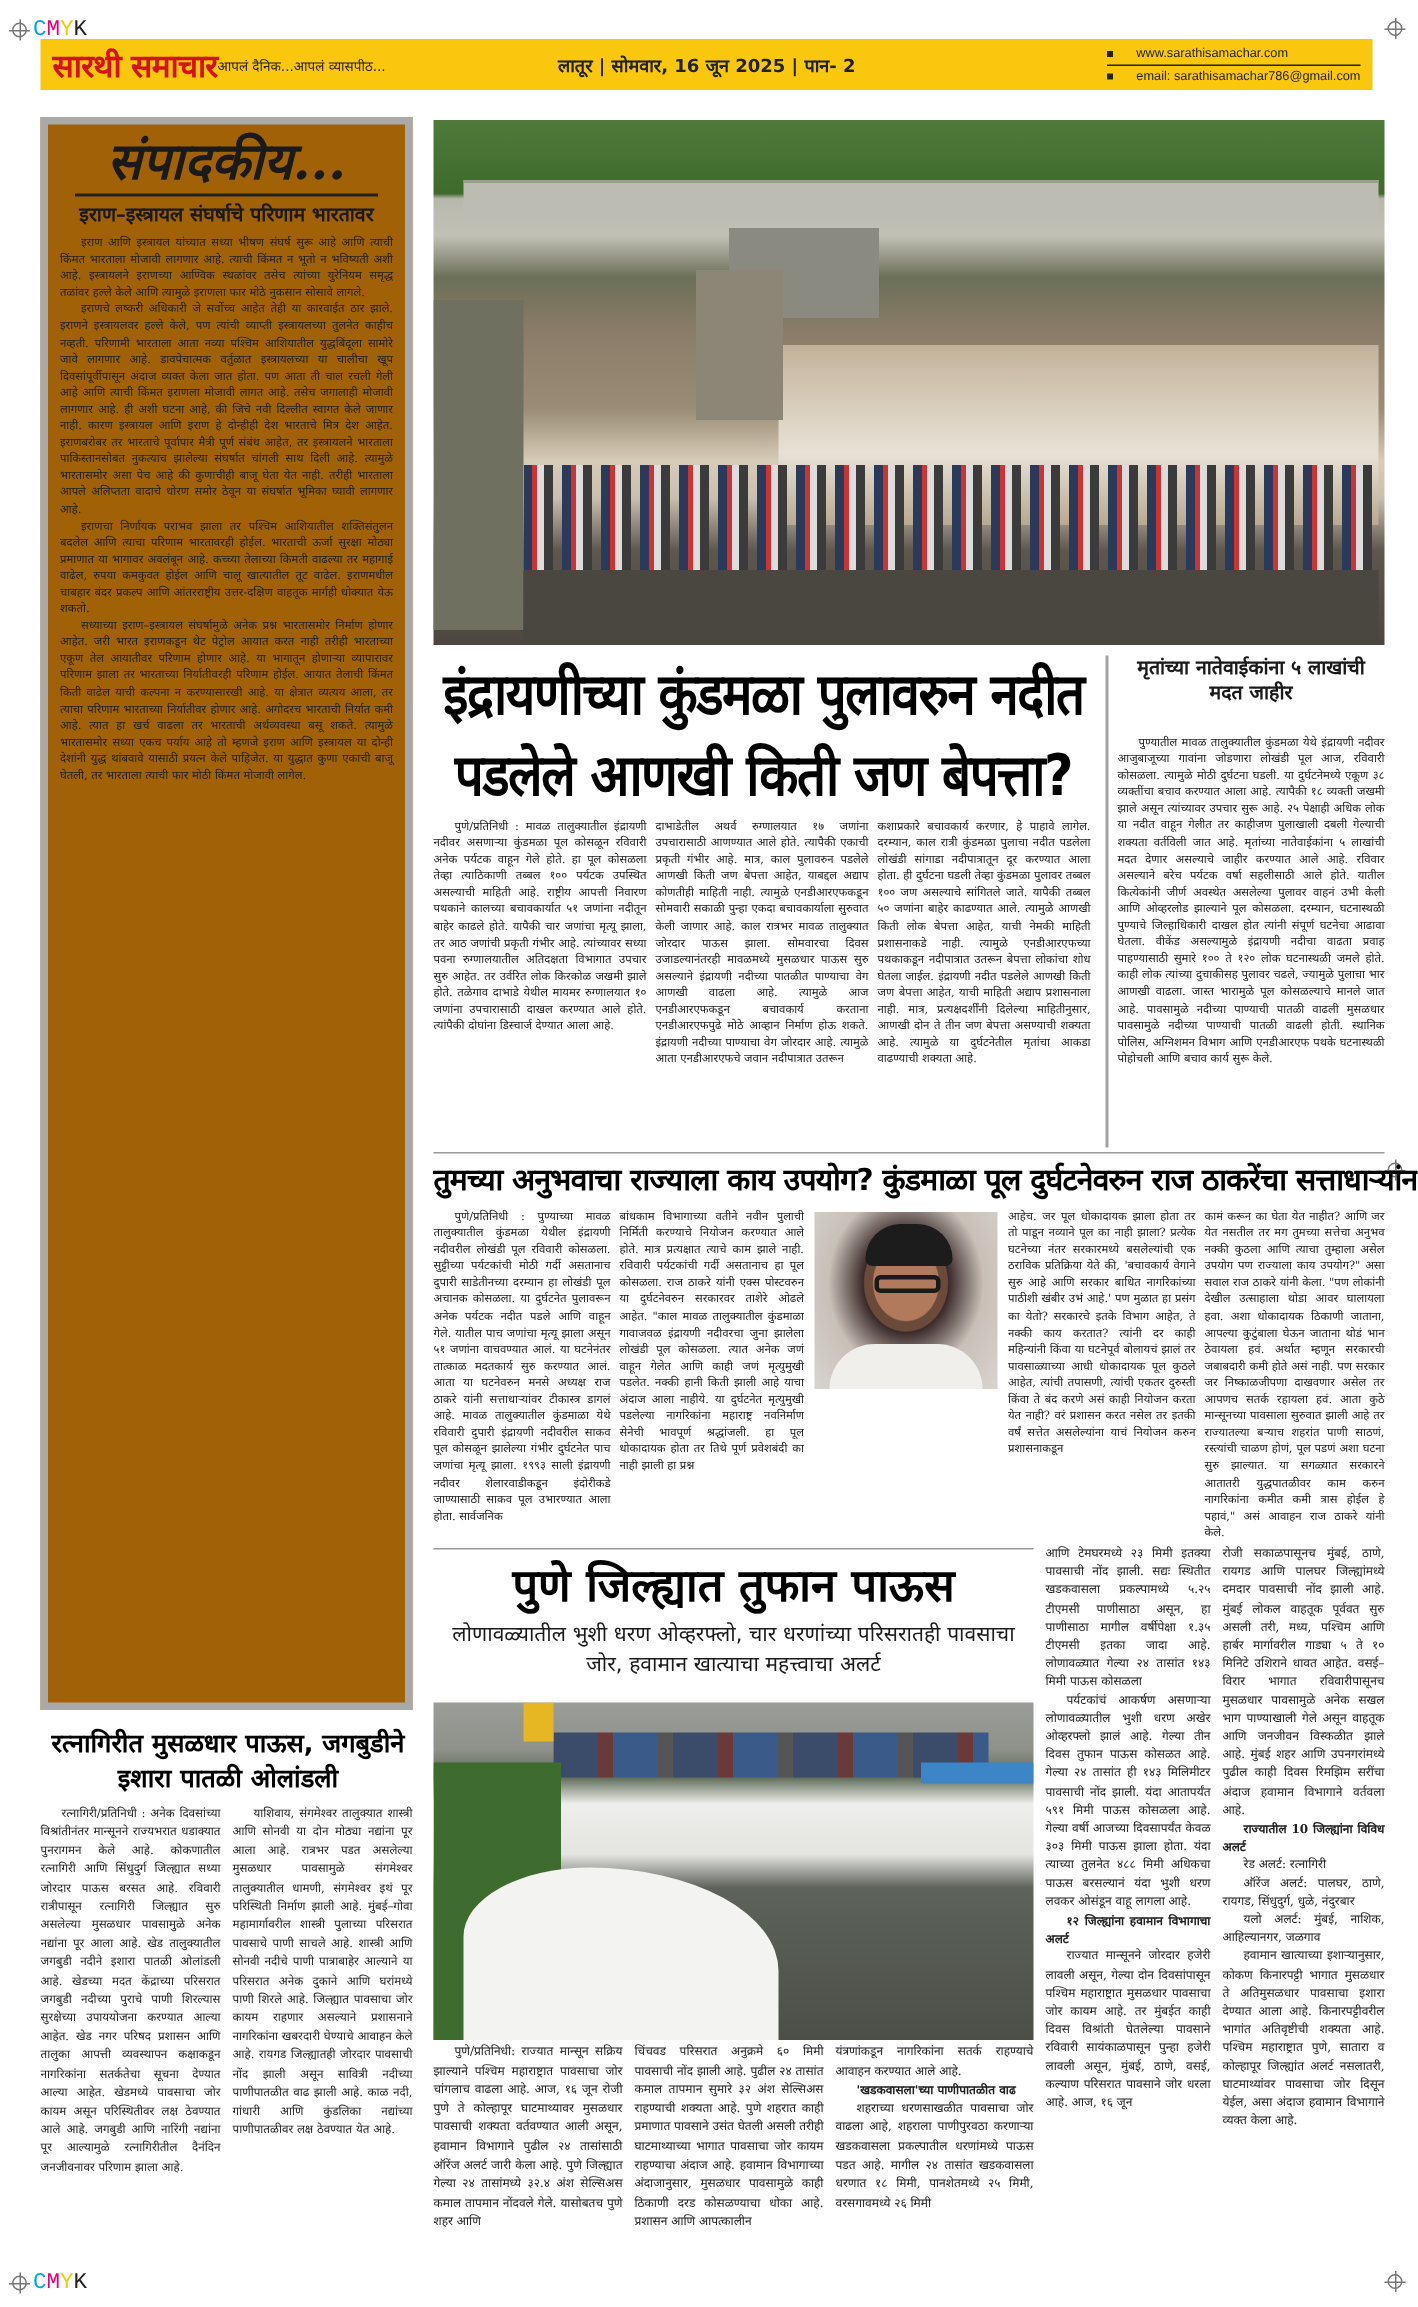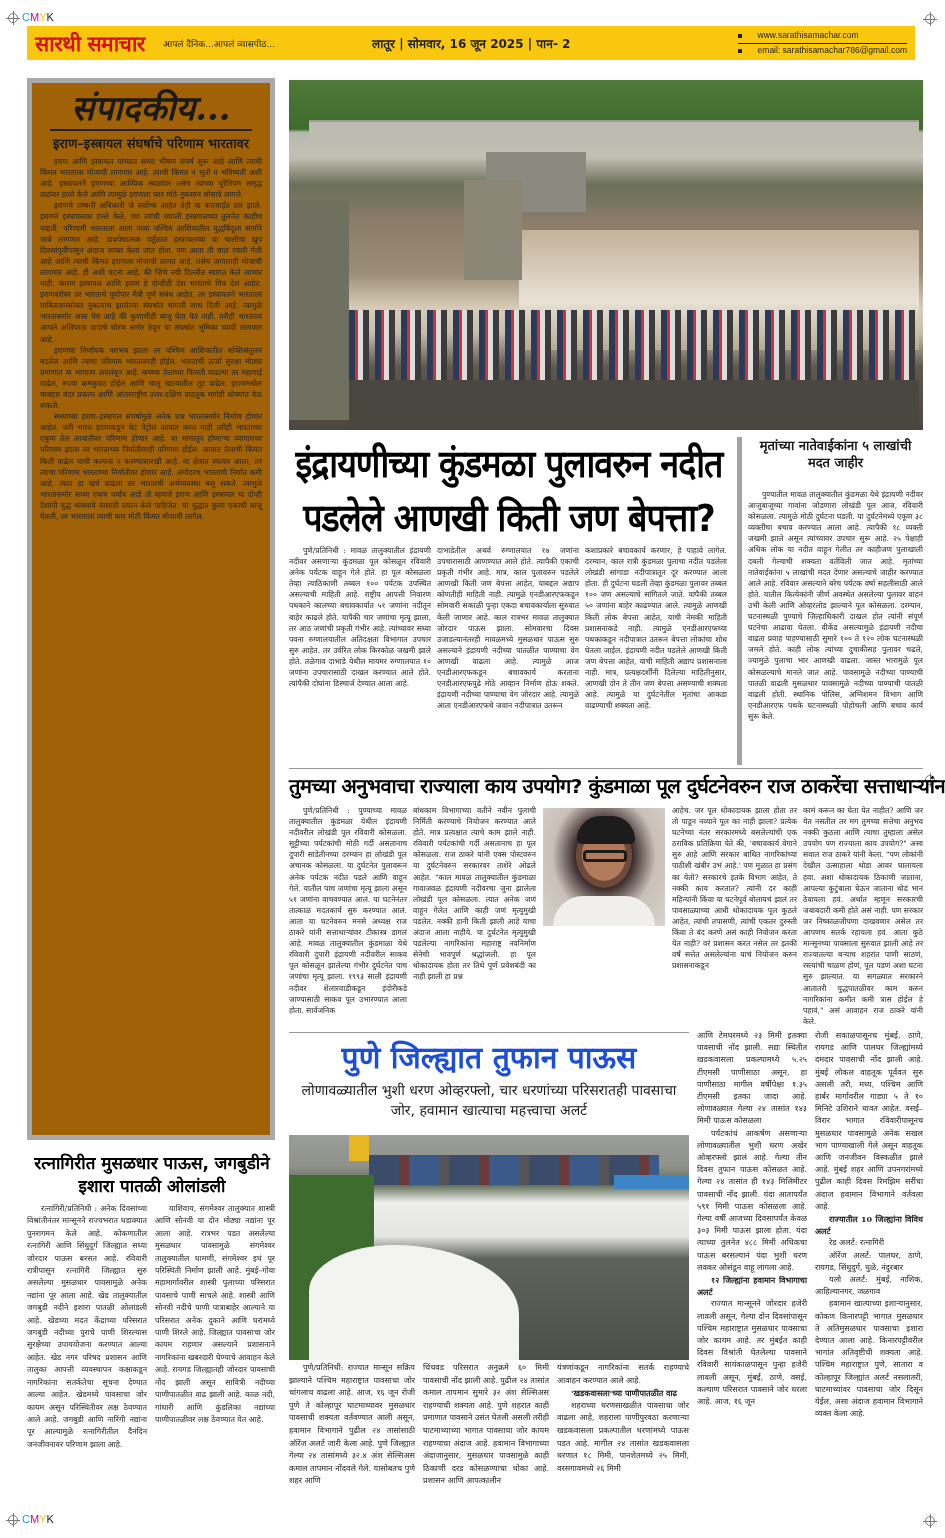--- a/index.html
+++ b/index.html
@@ -1,31 +1,31 @@
 <!DOCTYPE html>
 <html><head>
 <meta charset="utf-8">
 <style>
   *{box-sizing:border-box;margin:0;padding:0}
   html,body{width:945px;height:1538px;background:#fff;overflow:hidden}
   body{position:relative;font-family:"DejaVu Sans",sans-serif;color:#1a1a1a}
-  .reg{position:absolute;font-family:Liberation Sans, sans-serif;font-size:11px;display:flex;align-items:flex-end;gap:4px}
+  .reg{position:absolute;font-family:Liberation Mono, monospace;font-size:15px;display:flex;align-items:center;gap:4px}
   .reg .cross{width:10px;height:10px;border:1px solid #777;border-radius:50%;position:relative}
   .reg .cross:before,.reg .cross:after{content:"";position:absolute;background:#777}
   .reg .cross:before{left:4px;top:-3px;width:1px;height:14px}
   .reg .cross:after{top:4px;left:-3px;height:1px;width:14px}
   .cm-c{color:#00a8e0}.cm-m{color:#e0007a}.cm-y{color:#e8d000}.cm-k{color:#222}
   .crossonly{position:absolute;width:10px;height:10px;border:1px solid #777;border-radius:50%}
   .crossonly:before,.crossonly:after{content:"";position:absolute;background:#777}
   .crossonly:before{left:4px;top:-3px;width:1px;height:14px}
   .crossonly:after{top:4px;left:-3px;height:1px;width:14px}
 
   .masthead{position:absolute;left:27px;top:26px;width:888px;height:34px;background:#f9c80e;display:flex;align-items:center;padding:0 8px}
   .brand{font-family:"DejaVu Sans",sans-serif;font-weight:bold;font-size:21px;color:#d4121b;letter-spacing:-0.5px}
-  .tagline{font-size:9px;margin-left:18px;color:#222}
+  .tagline{font-size:9px;margin-left:0;color:#222}
   .dateline{position:absolute;left:345px;font-size:12px;font-weight:bold;color:#222}
   .contact{position:absolute;right:8px;top:3px;font-family:"Liberation Sans",sans-serif;font-size:8.5px;color:#222;line-height:13px}
   .contact div{display:flex;align-items:center;gap:16px}
   .contact .sq{width:4px;height:4px;background:#222;display:inline-block}
   .contact .row1{border-bottom:1px solid #222;padding-bottom:1px}
 
   
   .editorial{position:absolute;left:27px;top:78px;width:248px;height:1062px;border:5px solid #a9a9a9;background:#a16207;padding:6px 8px}
   .ed-title{font-family:"DejaVu Serif",serif;font-style:italic;font-weight:bold;font-size:34px;line-height:38px;text-align:center;border-bottom:2px solid #222;margin:0 10px;padding-bottom:2px}
   .ed-head{font-weight:bold;font-size:13px;text-align:center;line-height:17px;margin-top:4px}
@@ -38,32 +38,32 @@
   .hero{left:289px;top:80px;width:634px;height:350px;background:linear-gradient(180deg,#4f7a3a 0%,#3e6a2c 14%,#b7b8ad 15%,#c2c1b6 22%,#6b6f58 30%,#8a7c68 40%,#9a8c75 55%,#d7ccb8 65%,#c9bfae 72%,#5e574e 82%,#4b463f 100%)}
   .hero .wall{position:absolute;left:20px;top:40px;width:610px;height:26px;background:#bdbcb2;border-top:2px solid #9e9d92}
   .hero .bridge{position:absolute;left:197px;top:72px;width:100px;height:60px;background:#8a8a80}
   .hero .pillar{position:absolute;left:0;top:120px;width:60px;height:220px;background:#6f705f}
   .hero .pillar2{position:absolute;left:175px;top:100px;width:58px;height:100px;background:#8b8676}
   .hero .water{position:absolute;left:230px;top:150px;width:400px;height:120px;background:linear-gradient(180deg,#c3b299,#e8e2d6 60%,#b8a98f)}
   .hero .crowd{position:absolute;left:60px;top:230px;width:570px;height:70px;background:repeating-linear-gradient(90deg,#2a3a5a 0 6px,#c33 6px 9px,#ddd 9px 14px,#3b3b3b 14px 20px,transparent 20px 26px)}
   .hero .rocks{position:absolute;left:60px;top:300px;width:570px;height:50px;background:#4a4640}
 
   .h1{position:absolute;left:289px;top:437px;width:440px;text-align:center;font-weight:bold;font-size:34px;line-height:48px;letter-spacing:-1px;color:#000;transform:scaleY(1.12);transform-origin:top}
-  .side-box{position:absolute;left:737px;top:437px;width:186px;height:328px;border-left:5px solid #a3a3a3;padding-left:6px}
+  .side-box{position:absolute;left:737px;top:437px;width:186px;height:328px;border-left:2px solid #a3a3a3;padding-left:6px}
   .side-head{font-weight:bold;font-size:13px;text-align:center;line-height:17px}
   .col{position:absolute}
 
   .rule{position:absolute;height:1px;background:#999}
   .h2{position:absolute;left:289px;top:773px;width:630px;font-weight:bold;font-size:20px;line-height:26px;letter-spacing:-0.5px;white-space:nowrap;color:#000}
   .raj{left:543px;top:808px;width:122px;height:118px;background:radial-gradient(ellipse at 50% 40%,#b27a5c 0 25%,#6b4a3a 26% 32%,#3a2a2a 33%,#c9c0b8 60%,#d8d4cf 100%)}
   .raj .shirt{position:absolute;left:10px;bottom:0;width:102px;height:30px;background:#f1efec;border-radius:40px 40px 0 0}
   .raj .glasses{position:absolute;left:40px;top:42px;width:44px;height:12px;border:3px solid #1a1a1a;border-radius:4px}
   .raj .hair{position:absolute;left:34px;top:8px;width:58px;height:28px;background:#1c1c1c;border-radius:30px 30px 6px 6px}
 
-  .h3{position:absolute;left:289px;top:1038px;width:400px;text-align:center;font-weight:bold;font-size:30px;line-height:40px;color:#1d4ed8}
+  .h3{position:absolute;left:289px;top:1038px;width:400px;text-align:center;font-weight:bold;font-size:30px;line-height:40px;color:#000000}
   .h3sub{position:absolute;left:289px;top:1080px;width:400px;text-align:center;font-size:14px;line-height:20px}
   .rain{left:289px;top:1135px;width:400px;height:225px;background:linear-gradient(180deg,#9a9d98 0%,#8f918a 14%,#5c6a54 22%,#eeeeec 30%,#e4e4e0 45%,#5d625a 55%,#4b4f47 100%)}
   .rain .stalls{position:absolute;left:80px;top:20px;width:290px;height:30px;background:repeating-linear-gradient(90deg,#3b4b6a 0 30px,#6a3a3a 30px 40px,#3a5a8a 40px 70px,#555 70px 80px)}
   .rain .green{position:absolute;left:0;top:40px;width:85px;height:185px;background:#3e6b2e}
   .rain .stream{position:absolute;left:20px;top:110px;width:210px;height:115px;background:#f3f3f1;border-radius:40% 60% 0 0}
   .rain .tent{position:absolute;right:0;top:40px;width:75px;height:14px;background:#3c86c8}
   .rain .sign{position:absolute;left:60px;top:0;width:20px;height:26px;background:#e6b623}
 
   .rt-title{position:absolute;left:27px;top:1152px;width:250px;text-align:center;font-weight:bold;font-size:17px;line-height:23px;color:#000}
 </style>

